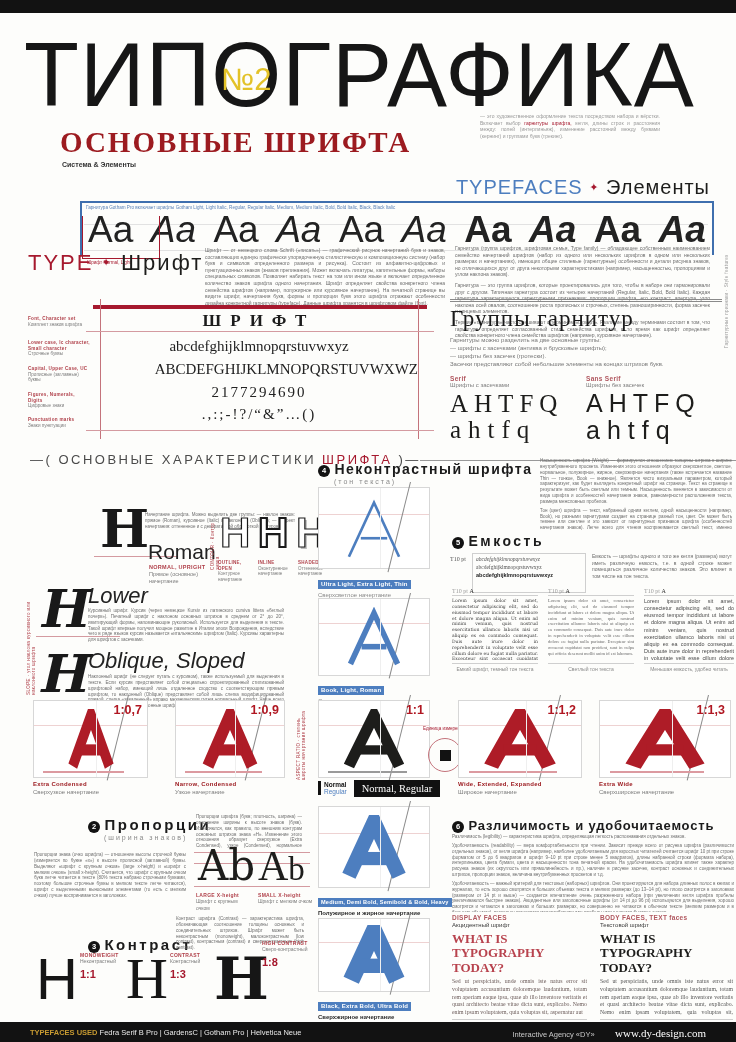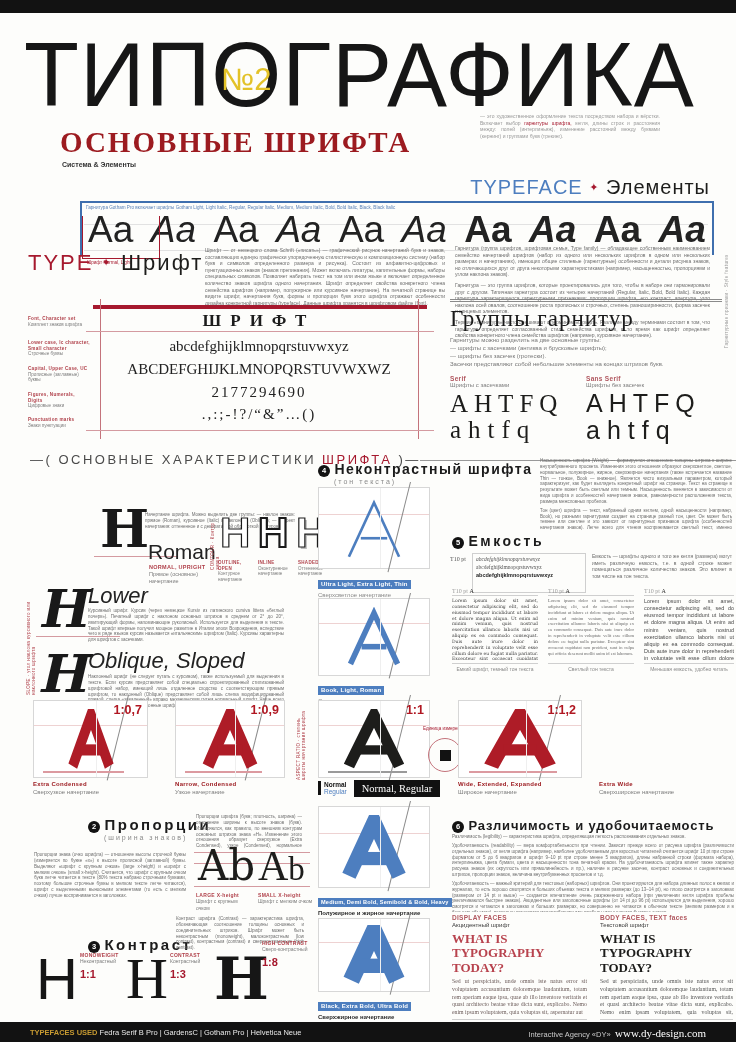--- a/index.html
+++ b/index.html
@@ -49,21 +49,21 @@
 
   <div class="abs" style="left:24px;top:30px;width:700px;font-size:90px;line-height:1;font-weight:300;letter-spacing:1px;color:#161616;white-space:nowrap">ТИПОГРАФИКА</div>
   <div class="abs" style="left:221px;top:62px;font-size:31px;font-weight:300;color:#e3c228">№2</div>
   <div class="abs serif" style="left:60px;top:126px;font-size:29px;font-weight:600;letter-spacing:2px;color:#9c1b20">ОСНОВНЫЕ ШРИФТА</div>
   <div class="abs" style="left:62px;top:161px;font-size:7px;font-weight:bold;color:#333">Система &amp; Элементы</div>
   <div class="abs t5" style="left:480px;top:113px;width:180px;height:30px;color:#999">
     <span>— это художественное оформление текста посредством набора и вёрстки. Включает выбор </span><span class="red">гарнитуры шрифта,</span><span> кегля, длины строк и расстояния между: полей (интерлиньяж), изменение расстояний между буквами (кернинг) и группами букв (трекинг).</span>
   </div>
 
   <div class="abs" style="right:26px;top:176px;font-size:20px;letter-spacing:1px;white-space:nowrap">
-    <span class="blue" style="font-weight:500">TYPEFACE</span>
+    <span class="blue" style="font-weight:500">TYPEFACES</span>
     <span class="red" style="font-size:11px;vertical-align:3px">✦</span>
     <span class="dark">Элементы</span>
   </div>
 
   <div class="abs" style="left:80px;top:201px;width:630px;height:52px;border-top:2px solid #3f6fae;border-left:2px solid #3f6fae;border-right:2px solid #3f6fae">
     <div style="font-size:4.6px;color:#5a82b8;padding:2px 4px;white-space:nowrap;overflow:hidden">Гарнитура Gotham Pro включает шрифты Gotham Light, Light Italic, Regular, Regular Italic, Medium, Medium Italic, Bold, Bold Italic, Black, Black Italic</div>
     <div class="gline" style="left:2px;top:21px;width:624px"></div>
     <div class="gline" style="left:2px;top:47px;width:624px"></div>
     <div style="position:absolute;left:6px;right:6px;top:8px;display:flex;justify-content:space-between;align-items:baseline;font-size:37px;line-height:1">
       <span style="font-weight:300">Aa</span>
@@ -94,21 +94,21 @@
     <p class="t5" style="margin:0">Термин «гарнитура» часто смешивают с термином «шрифт». Различие между терминами состоит в том, что гарнитура определяет согласованный стиль семейства шрифтов, в то время как шрифт определяет свойства конкретного члена семейства шрифтов (например, курсивное начертание).</p>
   </div>
   <div class="abs vert" style="left:724px;top:248px;height:100px;color:#9a9a9a">Гарнитурные признаки · Style features</div>
 
   <div class="abs" style="left:93px;top:305px;width:334px;height:4px;background:#a6192e"></div>
   <div class="abs" style="left:100px;top:299px;width:1px;height:140px;background:#c4737b"></div>
   <div class="abs" style="left:418px;top:299px;width:1px;height:140px;background:#c4737b"></div>
   <div class="abs serif" style="left:100px;top:311px;width:318px;text-align:center;font-size:17px;font-weight:bold;letter-spacing:9px;color:#1c1c1c">ШРИФТ</div>
   <div class="rgline" style="left:86px;top:331px;width:348px"></div>
   <div class="abs serif" style="left:100px;top:338px;width:318px;text-align:center;font-size:15px;color:#222">abcdefghijklmnopqrstuvwxyz</div>
-  <div class="abs serif" style="left:100px;top:361px;width:318px;text-align:center;font-size:15px;color:#222">ABCDEFGHIJKLMNOPQRSTUVWXWZ</div>
+  <div class="abs serif" style="left:100px;top:361px;width:318px;text-align:right;font-size:15px;color:#222">ABCDEFGHIJKLMNOPQRSTUVWXWZ</div>
   <div class="abs serif" style="left:100px;top:384px;width:318px;text-align:center;font-size:15px;color:#222;letter-spacing:2px">2177294690</div>
   <div class="abs serif" style="left:100px;top:406px;width:318px;text-align:center;font-size:15px;color:#222;letter-spacing:2px">.,:;-!?/“&amp;”…()</div>
   <div class="rgline" style="left:86px;top:430px;width:348px"></div>
 
   <div class="abs" style="left:28px;top:316px;width:62px">
     <div class="lblen" style="font-size:4.6px">Font, Character set</div>
     <div class="lblru" style="font-size:4.6px">Комплект знаков шрифта</div>
   </div>
   <div class="abs" style="left:28px;top:340px;width:62px">
     <div class="lblen" style="font-size:4.6px">Lower case, lc character, Small character</div>
@@ -282,20 +282,29 @@
     <svg width="76" height="62" viewBox="0 0 100 100" preserveAspectRatio="none">
       <path d="M12 92 L50 10 L88 92" fill="none" stroke="#ae1c27" stroke-width="20"></path>
         <path d="M28 66 L72 66" stroke="#ae1c27" stroke-width="18"></path>
       </svg>
   </div>
   <div class="abs" style="left:458px;top:781px;width:122px">
     <div class="lblen" style="font-size:6px;color:#9c1b20">Wide, Extended, Expanded</div>
     <div class="lblru" style="font-size:6px">Широкое начертание</div>
   </div>
 
+  <div class="abox" style="left:599px;top:700px;width:130px;height:76px">
+    <span class="ratio">1:1,3</span>
+    <div class="diag"></div>
+      <div class="bline"></div>
+    <svg width="84" height="62" viewBox="0 0 100 100" preserveAspectRatio="none">
+      <path d="M12 92 L50 10 L88 92" fill="none" stroke="#ae1c27" stroke-width="20"></path>
+        <path d="M28 66 L72 66" stroke="#ae1c27" stroke-width="18"></path>
+      </svg>
+  </div>
   <div class="abs" style="left:599px;top:781px;width:130px">
     <div class="lblen" style="font-size:6px;color:#9c1b20">Extra Wide</div>
     <div class="lblru" style="font-size:6px">Сверхширокое начертание</div>
   </div>
 
   <div class="abox" style="left:318px;top:806px;width:110px;height:80px">
     <div class="diag"></div>
     <svg width="80" height="66" viewBox="0 0 100 100">
       <path d="M12 92 L50 10 L88 92" fill="none" stroke="#4d7ebf" stroke-width="22"></path>
         <path d="M30 66 L70 66" stroke="#4d7ebf" stroke-width="20"></path>
@@ -429,18 +438,18 @@
       <span class="serif">A</span>
     </div>
   </div>
 
   <div class="abs" style="left:0;top:1022px;width:736px;height:20px;background:#121212;display:flex;align-items:center;justify-content:space-between;padding:0 30px;box-sizing:border-box">
     <div style="font-size:7.5px;white-space:nowrap">
       <span style="color:#c79a31;font-weight:bold">TYPEFACES USED</span>
       <span style="color:#e8e8e8">Fedra Serif B Pro | GardensC | Gotham Pro | Helvetica Neue</span>
     </div>
     <div style="white-space:nowrap">
-      <span style="font-size:7.5px;color:#c9c9c9;margin-right:0">Interactive Agency «DY»</span>
+      <span style="font-size:7.5px;color:#c9c9c9;margin-right:16px">Interactive Agency «DY»</span>
       <span class="serif" style="font-size:11px;color:#fff">www.dy-design.com</span>
     </div>
   </div>
 
 </div>
 
 </body></html>

